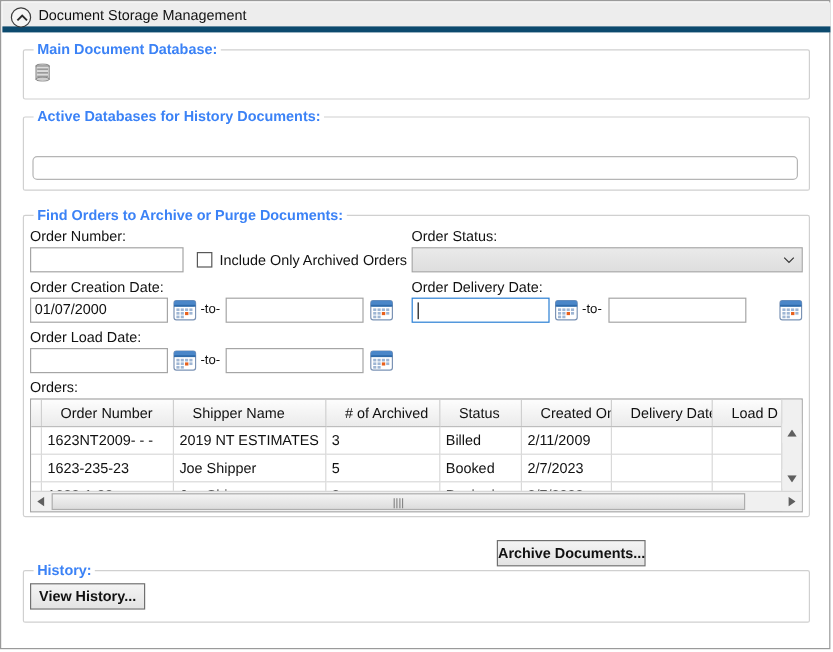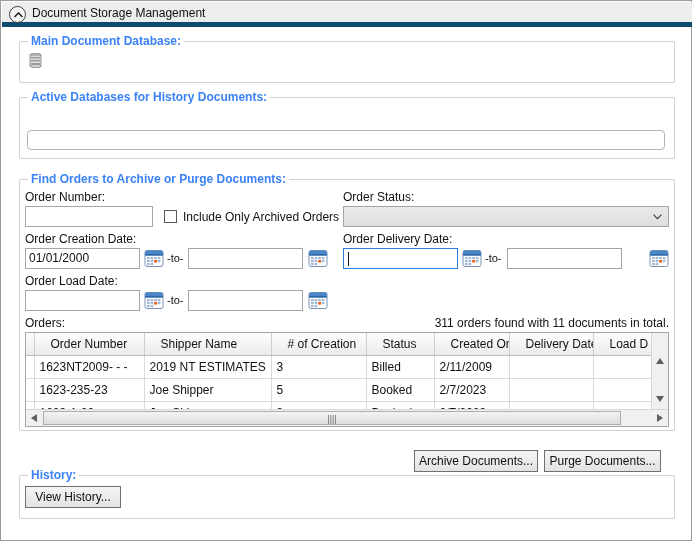--- a/index.html
+++ b/index.html
@@ -239,20 +239,21 @@
     border: 1px solid #707070;
     background: linear-gradient(#f4f4f4, #e3e3e3);
     box-sizing: border-box;
     font-family: "Liberation Sans", sans-serif;
     font-size: 12px;
     color: #111111;
     text-align: center;
     line-height: 20px;
     height: 22px;
     white-space: nowrap;
+    font-weight: bold;
   }
   
   #grp-history { left: 18px; top: 474px; width: 656px; height: 44px; }
 </style>
 </head>
 <body>
 
 <div class="window">
 
   <div class="titlebar">
@@ -294,21 +295,21 @@
 
     <div class="lbl" style="left:323px; top:10px;">Order Status:</div>
     <div class="combo" style="left:323px; top:26px; width:326px;">
       <span style="position:absolute;left:4px;top:2px;font-size:12px;"></span>
       <svg class="chev" width="9" height="6" viewBox="0 0 9 6">
         <path d="M0.5 0.7 L4.5 4.7 L8.5 0.7" stroke="#3a3a3a" stroke-width="1.1" fill="none"></path>
       </svg>
     </div>
 
     <div class="lbl" style="left:5px; top:52px;">Order Creation Date:</div>
-    <div class="tbox" style="left:5px; top:68px; width:115px;">01/01/2000</div>
+    <div class="tbox" style="left:5px; top:68px; width:115px;">01/07/2000</div>
     <svg class="cal" style="left:124px; top:69px;" viewBox="0 0 20 19">
       <rect x="1" y="1.5" width="18" height="16" rx="2" fill="#ffffff" stroke="#7b93b5" stroke-width="1"></rect>
       <rect x="1" y="1.5" width="18" height="5" rx="2" fill="#4a86c8"></rect>
       <rect x="1" y="5" width="18" height="1.6" fill="#2f6bab"></rect>
       <g fill="#9fb6d4">
         <rect x="3" y="8" width="2.6" height="2.2"></rect>
           <rect x="6.6" y="8" width="2.6" height="2.2"></rect>
         <rect x="10.2" y="8" width="2.6" height="2.2"></rect>
           <rect x="13.8" y="8" width="2.6" height="2.2"></rect>
         <rect x="3" y="11" width="2.6" height="2.2"></rect>
@@ -414,40 +415,39 @@
         <rect x="3" y="11" width="2.6" height="2.2"></rect>
           <rect x="6.6" y="11" width="2.6" height="2.2"></rect>
         <rect x="13.8" y="11" width="2.6" height="2.2"></rect>
         <rect x="3" y="14" width="2.6" height="2.2"></rect>
           <rect x="6.6" y="14" width="2.6" height="2.2"></rect>
       </g>
       <rect x="10.2" y="11" width="2.8" height="2.6" fill="#e8601c"></rect>
     </svg>
 
     <div class="lbl" style="left:5px; top:136px;">Orders:</div>
-    <div class="count-text" style="right:5px; top:136px;">311 orders found with 11 documents in total.</div>
 
     <div class="gridwrap" style="left:5px; top:152px; width:644px; height:95px;">
       <table class="grid" style="width:627px;">
         <colgroup>
           <col style="width:8px">
             <col style="width:110px">
             <col style="width:127px">
           <col style="width:95px">
             <col style="width:68px">
             <col style="width:75px">
           <col style="width:84px">
             <col style="width:60px">
         </colgroup>
         <thead>
           <tr>
             <th class="gutter"></th>
             <th>Order Number</th>
             <th>Shipper Name</th>
-            <th># of Creation</th>
+            <th># of Archived</th>
             <th>Status</th>
             <th>Created On</th>
             <th>Delivery Date</th>
             <th>Load D</th>
           </tr>
         </thead>
         <tbody>
           <tr>
             <td class="gutter"></td>
             <td>1623NT2009- - -</td>
@@ -506,20 +506,19 @@
         <div class="sbtn" style="right:0; top:0; width:16px; height:16px;">
           <svg width="6" height="8" viewBox="0 0 6 8" style="position:absolute;left:5px;top:4px;">
             <path d="M6 4 L0 0 L0 8 Z" fill="#5f5f5f"></path>
           </svg>
         </div>
       </div>
     </div>
   </div>
 
   <div class="btn" style="left:413px; top:449px; width:124px;">Archive Documents...</div>
-  <div class="btn" style="left:543px; top:449px; width:117px;">Purge Documents...</div>
 
   <div class="group" id="grp-history">
     <div class="legend">History:</div>
     <div class="btn" style="left:5px; top:10px; width:96px;">View History...</div>
   </div>
 
 </div>
 
 </body></html>

